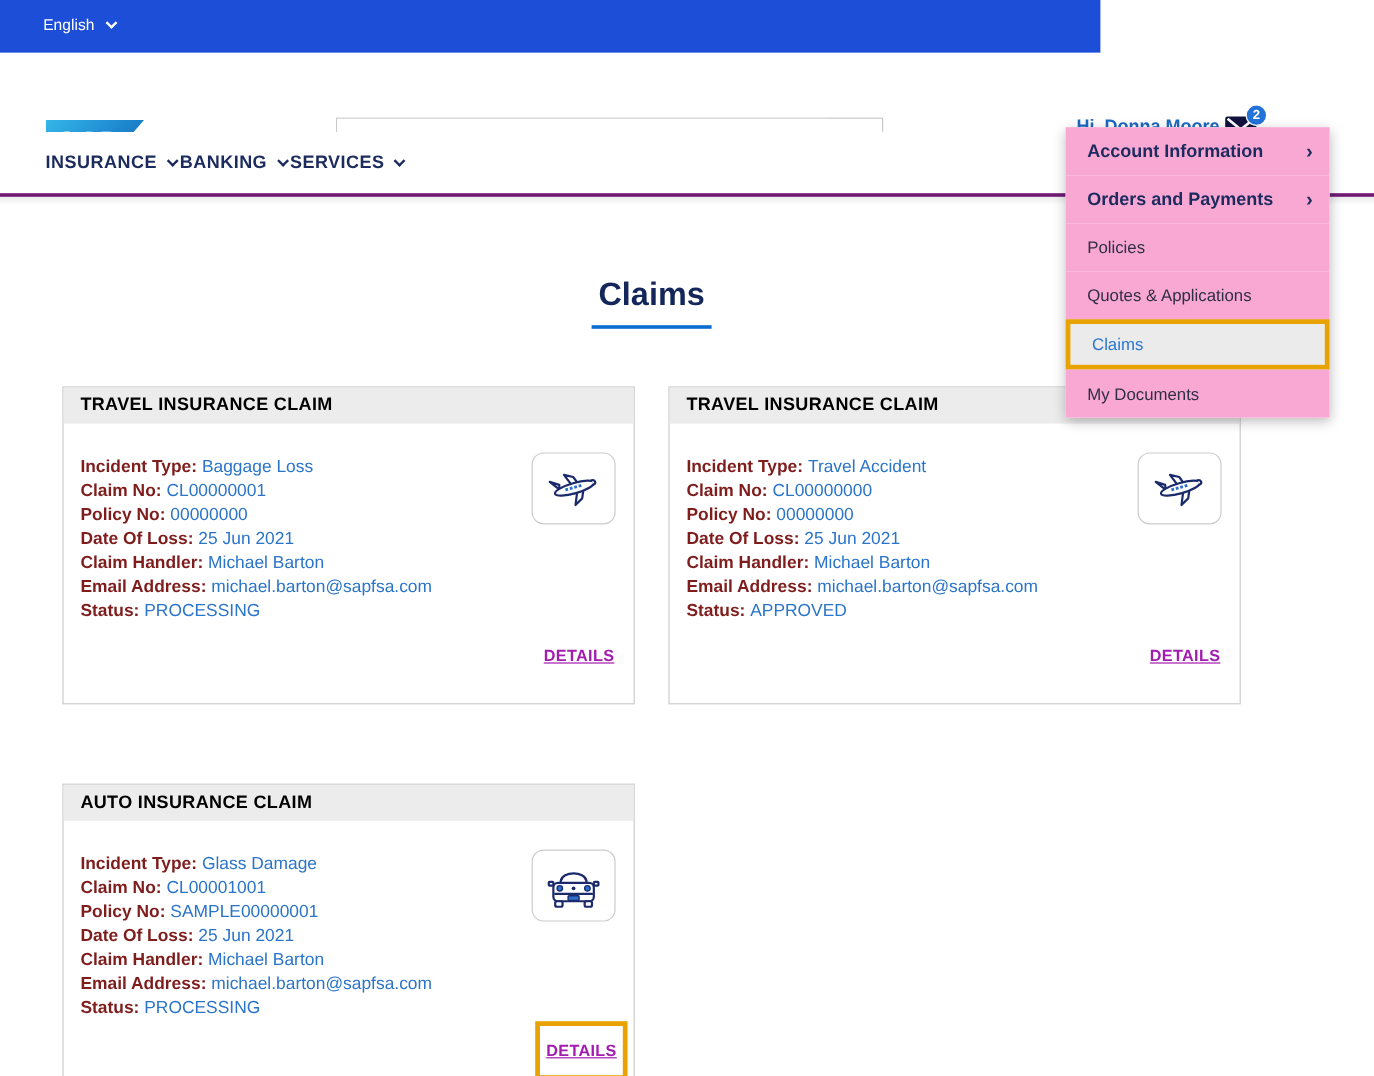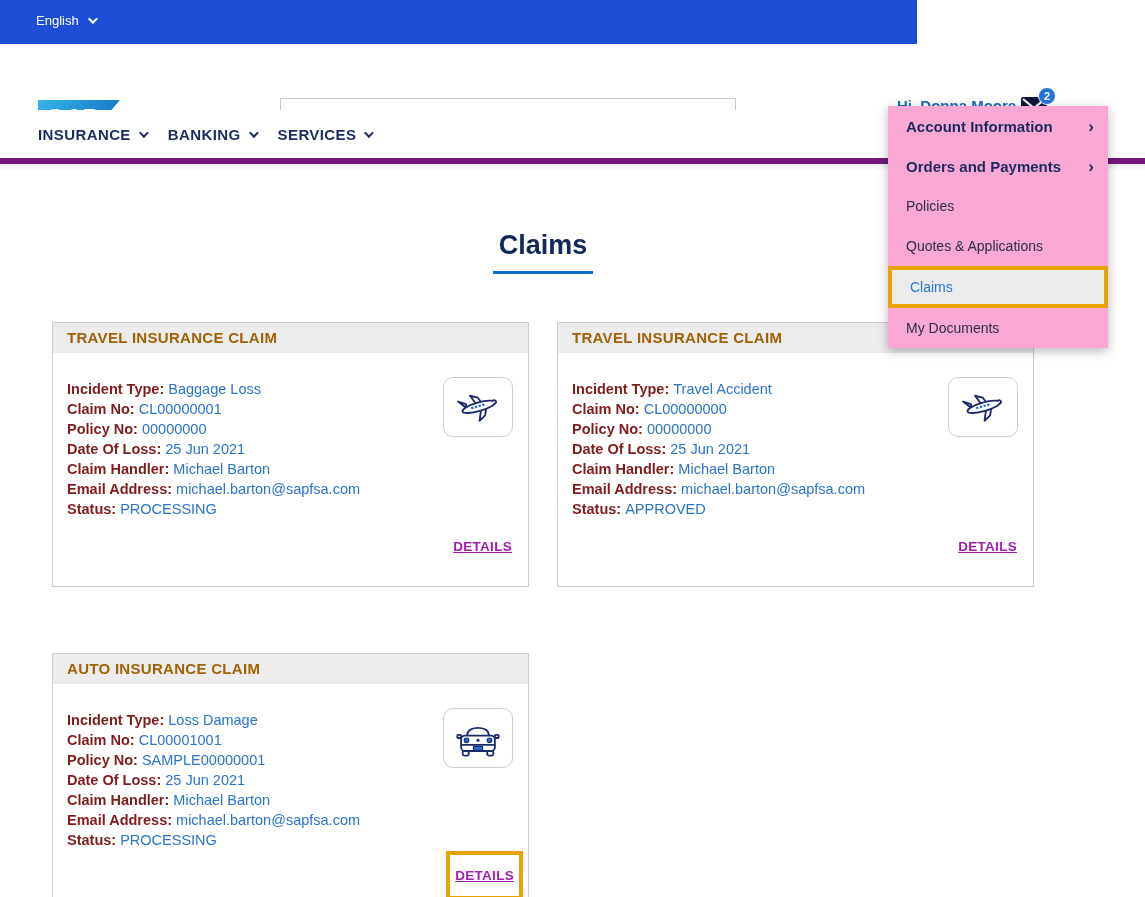--- a/index.html
+++ b/index.html
@@ -38,22 +38,22 @@
   .mail-badge { position:absolute; left:18px; top:-8px; width:18px; height:18px;
     border-radius:50%; background:#2272d9; color:#fff; font-size:11px; font-weight:bold;
     display:flex; align-items:center; justify-content:center; border:1px solid #fff; }
   .my-account { position:absolute; left:897px; top:77px; font-size:16px; font-weight:bold;
     color:#1c2b5e; display:flex; align-items:center; gap:9px; cursor:pointer; }
   .logout { position:absolute; left:1005px; top:80px; font-size:14px; color:#1d1d3a;
     text-decoration:underline; cursor:pointer; }
 
   
   .nav { position:absolute; left:0; top:110px; width:1145px; height:54px; background:#fff;
-    border-bottom:6px solid #701a75; display:flex; align-items:center;
-    padding-left:36px; gap:18px; }
+    border-bottom:3px solid #701a75; display:flex; align-items:center;
+    padding-left:36px; }
   .nav::after { content:""; position:absolute; left:0; top:54px; width:1145px; height:7px;
     background:linear-gradient(to bottom, rgba(0,0,0,0.08), rgba(0,0,0,0)); }
   .nav-item { font-size:15px; font-weight:bold; color:#1c2b5e; letter-spacing:0.4px;
     display:flex; align-items:center; gap:8px; cursor:pointer; padding:0 2px; }
 
   
   .account-menu { position:absolute; left:888px; top:106px; width:220px; background:#fff;
     box-shadow:0 3px 10px rgba(0,0,0,0.28); z-index:50; }
   .menu-item { height:40px; display:flex; align-items:center; justify-content:space-between;
     padding:0 14px 0 18px; cursor:pointer; background:#f9a8d4; }
@@ -68,21 +68,21 @@
   .page-title { font-size:27px; font-weight:600; color:#14275a; display:inline-block; }
   .title-underline { width:100px; height:3px; background:#0a6ed1; margin:10px auto 0 auto; }
 
   
   .card { position:absolute; width:477px; height:265px; background:#fff;
     border:1px solid #cccccc; }
   .card-0 { left:52px; top:322px; }
   .card-1 { left:557px; top:322px; }
   .card-2 { left:52px; top:617px; height:264px;margin-top:36px; }
   .card-header { height:30px; background:#ececec; font-size:15px; font-weight:bold;
-    color:#a16207; letter-spacing:0.3px; line-height:30px; padding-left:14px; }
+    color:#000000; letter-spacing:0.3px; line-height:30px; padding-left:14px; }
   .card-body { position:relative; height:calc(100% - 30px); padding:26px 14px 0 14px; }
   .field-row { font-size:14.5px; line-height:20px; }
   .f-label { font-weight:bold; color:#7f1d1d; }
   .f-value { color:#2a74c9; }
   .icon-box { position:absolute; right:15px; top:24px; width:70px; height:60px;
     border:1px solid #ccc; border-radius:10px; background:#fff;
     display:flex; align-items:center; justify-content:center; }
   .details { position:absolute; right:16px; bottom:32px; font-size:13.5px; font-weight:bold;
     color:#a21caf; text-decoration:underline; letter-spacing:0.3px; cursor:pointer; }
   .details.highlighted { border:4px solid #e8a202; padding:13px 5px; right:5px; bottom:16px;
@@ -206,21 +206,21 @@
               <rect x="41" y="27.6" width="3" height="3"></rect>
             </g>
           </svg>
         </div>
         <a class="details">DETAILS</a>
       </div>
     </div>
     <div class="card card-2">
       <div class="card-header">AUTO INSURANCE CLAIM</div>
       <div class="card-body">
-        <div class="field-row"><span class="f-label">Incident Type: </span><span class="f-value">Loss Damage</span></div>
+        <div class="field-row"><span class="f-label">Incident Type: </span><span class="f-value">Glass Damage</span></div>
         <div class="field-row"><span class="f-label">Claim No: </span><span class="f-value">CL00001001</span></div>
         <div class="field-row"><span class="f-label">Policy No: </span><span class="f-value">SAMPLE00000001</span></div>
         <div class="field-row"><span class="f-label">Date Of Loss: </span><span class="f-value">25 Jun 2021</span></div>
         <div class="field-row"><span class="f-label">Claim Handler: </span><span class="f-value">Michael Barton</span></div>
         <div class="field-row"><span class="f-label">Email Address: </span><span class="f-value">michael.barton@sapfsa.com</span></div>
         <div class="field-row"><span class="f-label">Status: </span><span class="f-value">PROCESSING</span></div>
         <div class="icon-box">
           <svg width="54" height="46" viewBox="0 0 70 60">
             <g stroke="#1b2a6b" stroke-width="2.4" fill="#fff" stroke-linejoin="round" stroke-linecap="round">
               <path d="M21 25 C23 14 47 14 49 25 L48 29 L22 29 Z"></path>

